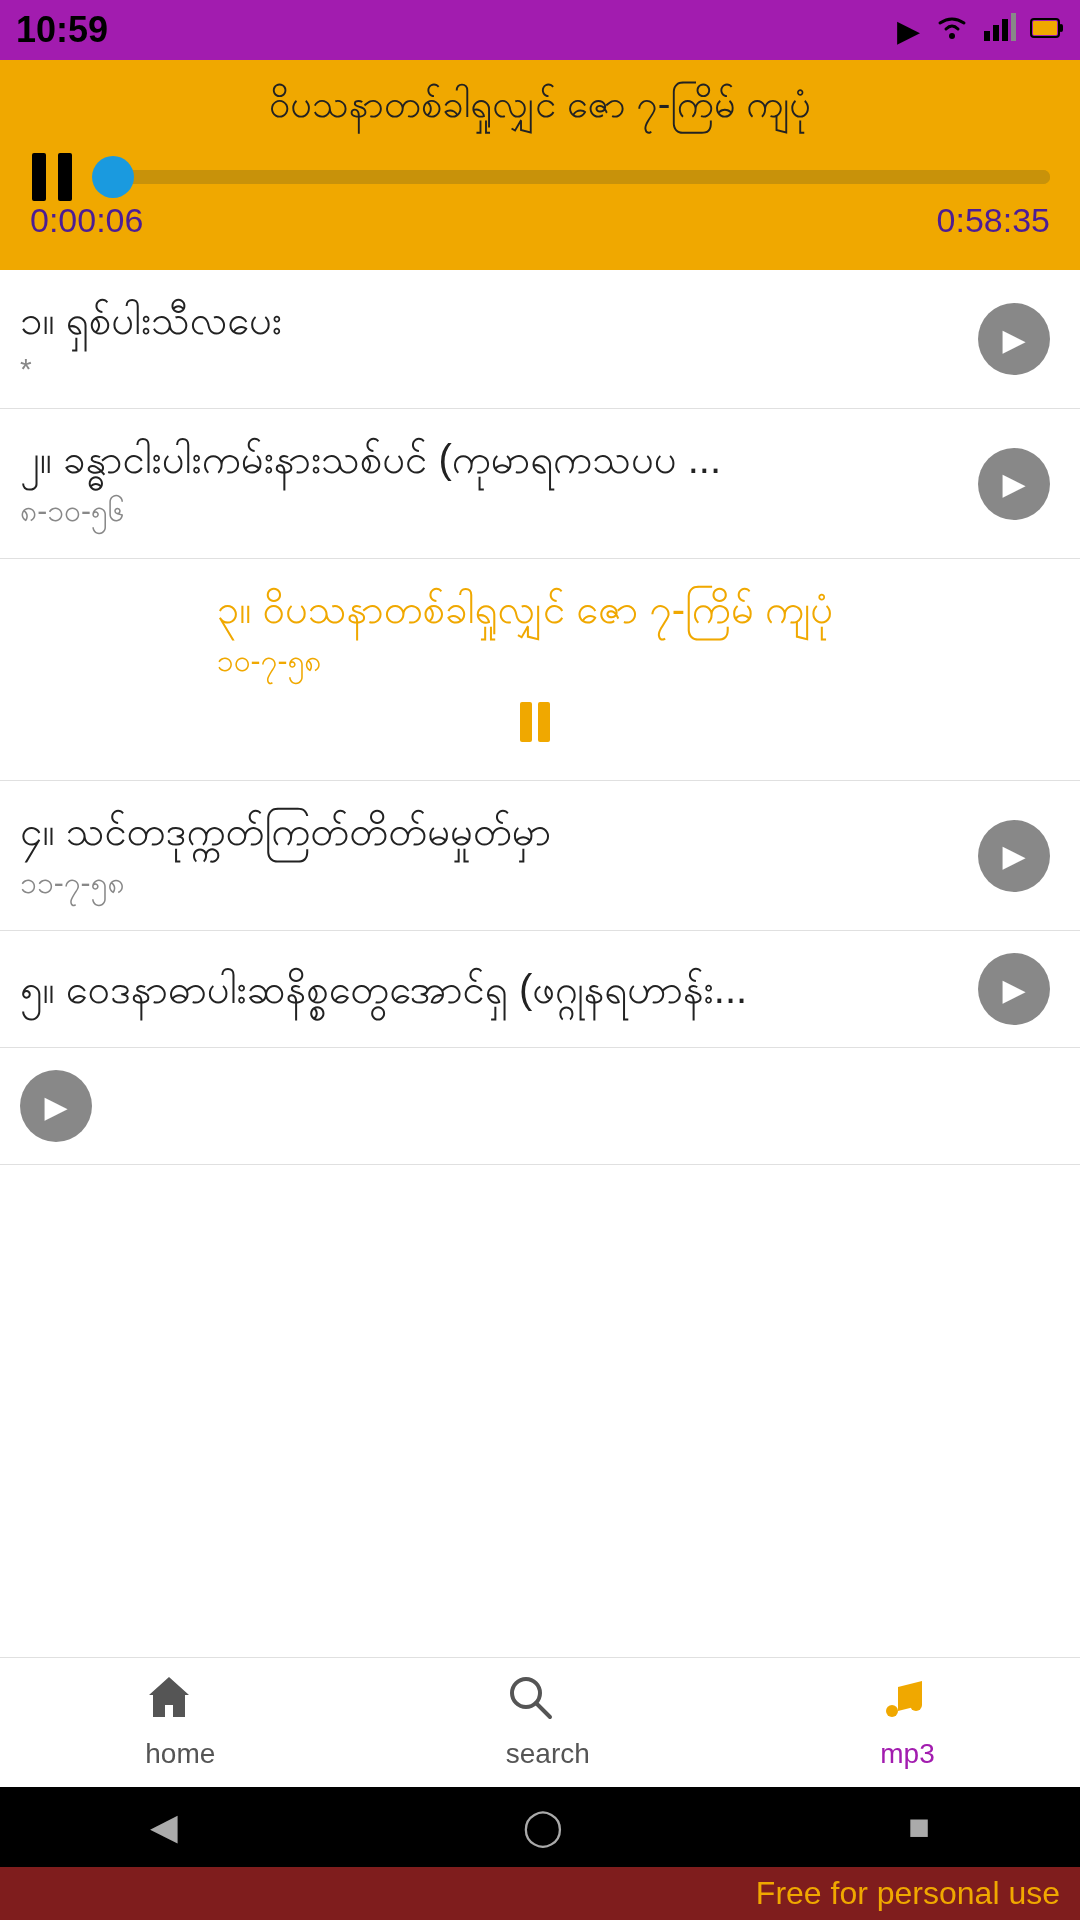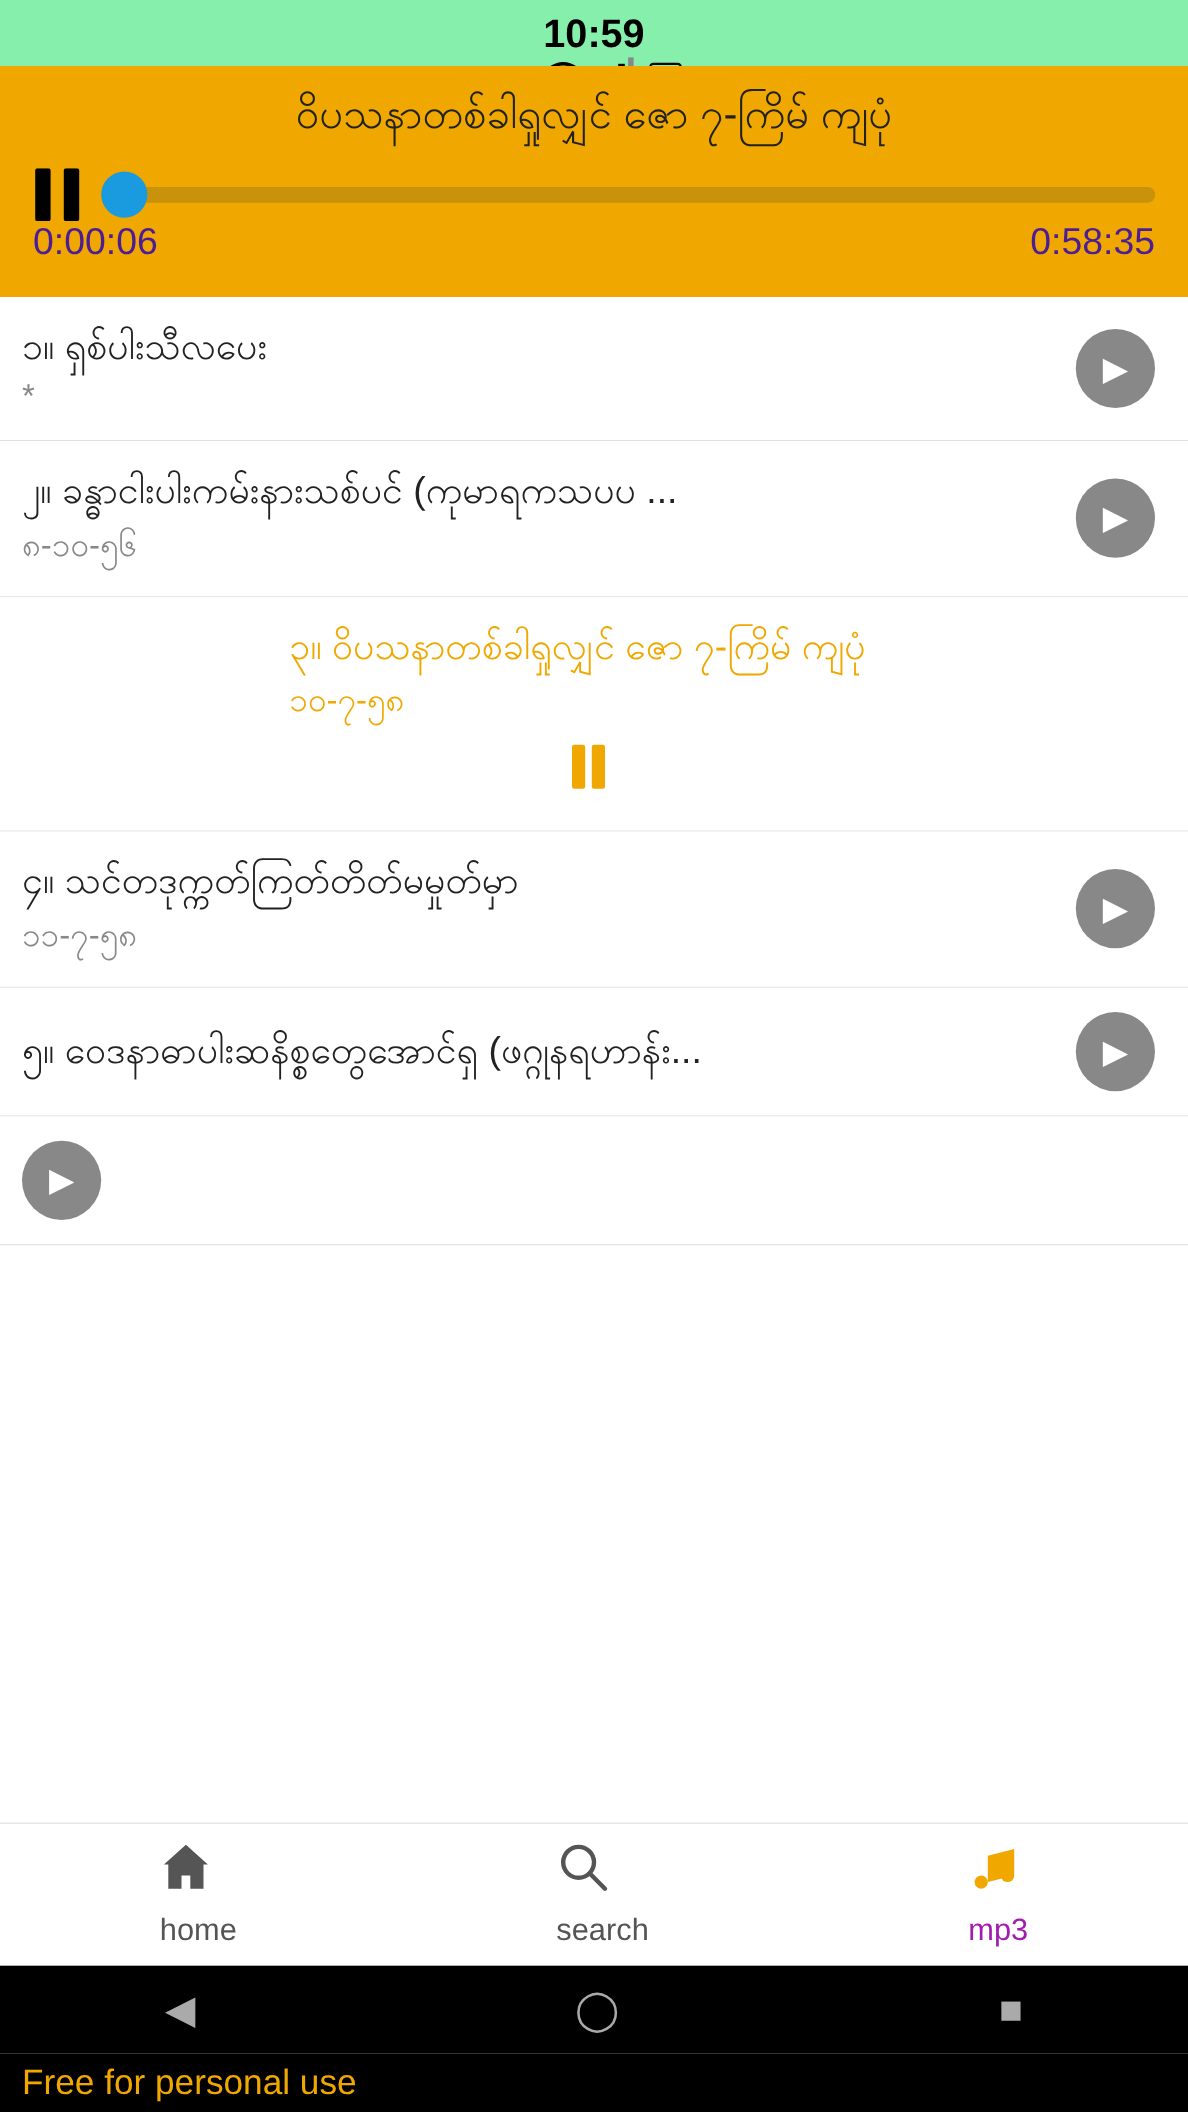--- a/index.html
+++ b/index.html
@@ -9,27 +9,26 @@
       width: 1080px;
       min-height: 1920px;
       font-family: 'Segoe UI', Arial, sans-serif;
       background: #f5f5f5;
       display: flex;
       flex-direction: column;
     }
 
     
     .status-bar {
-      background: #86efac;
+      background: #a21caf;
       display: flex;
       justify-content: space-between;
       align-items: center;
       padding: 10px 16px;
       height: 60px;
-      flex-direction: column;
     }
     .status-time {
       font-size: 36px;
       font-weight: bold;
       color: #000;
     }
     .status-icons {
       display: flex;
       align-items: center;
       gap: 14px;
@@ -109,21 +108,21 @@
     }
     .track-item.active {
       background: #fff;
       flex-direction: column;
     }
     .track-info {
       flex: 1;
       padding-right: 20px;
     }
     .track-title {
-      font-size: 34px;
+      font-size: 40px;
       color: #222;
       line-height: 1.4;
     }
     .track-title.active {
       color: #f0a800;
     }
     .track-subtitle {
       font-size: 30px;
       color: #888;
       margin-top: 4px;
@@ -205,25 +204,25 @@
       padding: 0 150px;
     }
     .sys-btn {
       color: #aaa;
       font-size: 36px;
       cursor: pointer;
     }
 
     
     .watermark {
-      background: #000000;
+      background: #7f1d1d;
       color: #f0a800;
       font-size: 32px;
       padding: 8px 20px;
-      text-align: left;
+      text-align: right;
     }
   </style>
 </head>
 <body>
 
 <div class="status-bar">
   <span class="status-time">10:59</span>
   <div class="status-icons">
 
     <span class="status-icon">▶</span>

